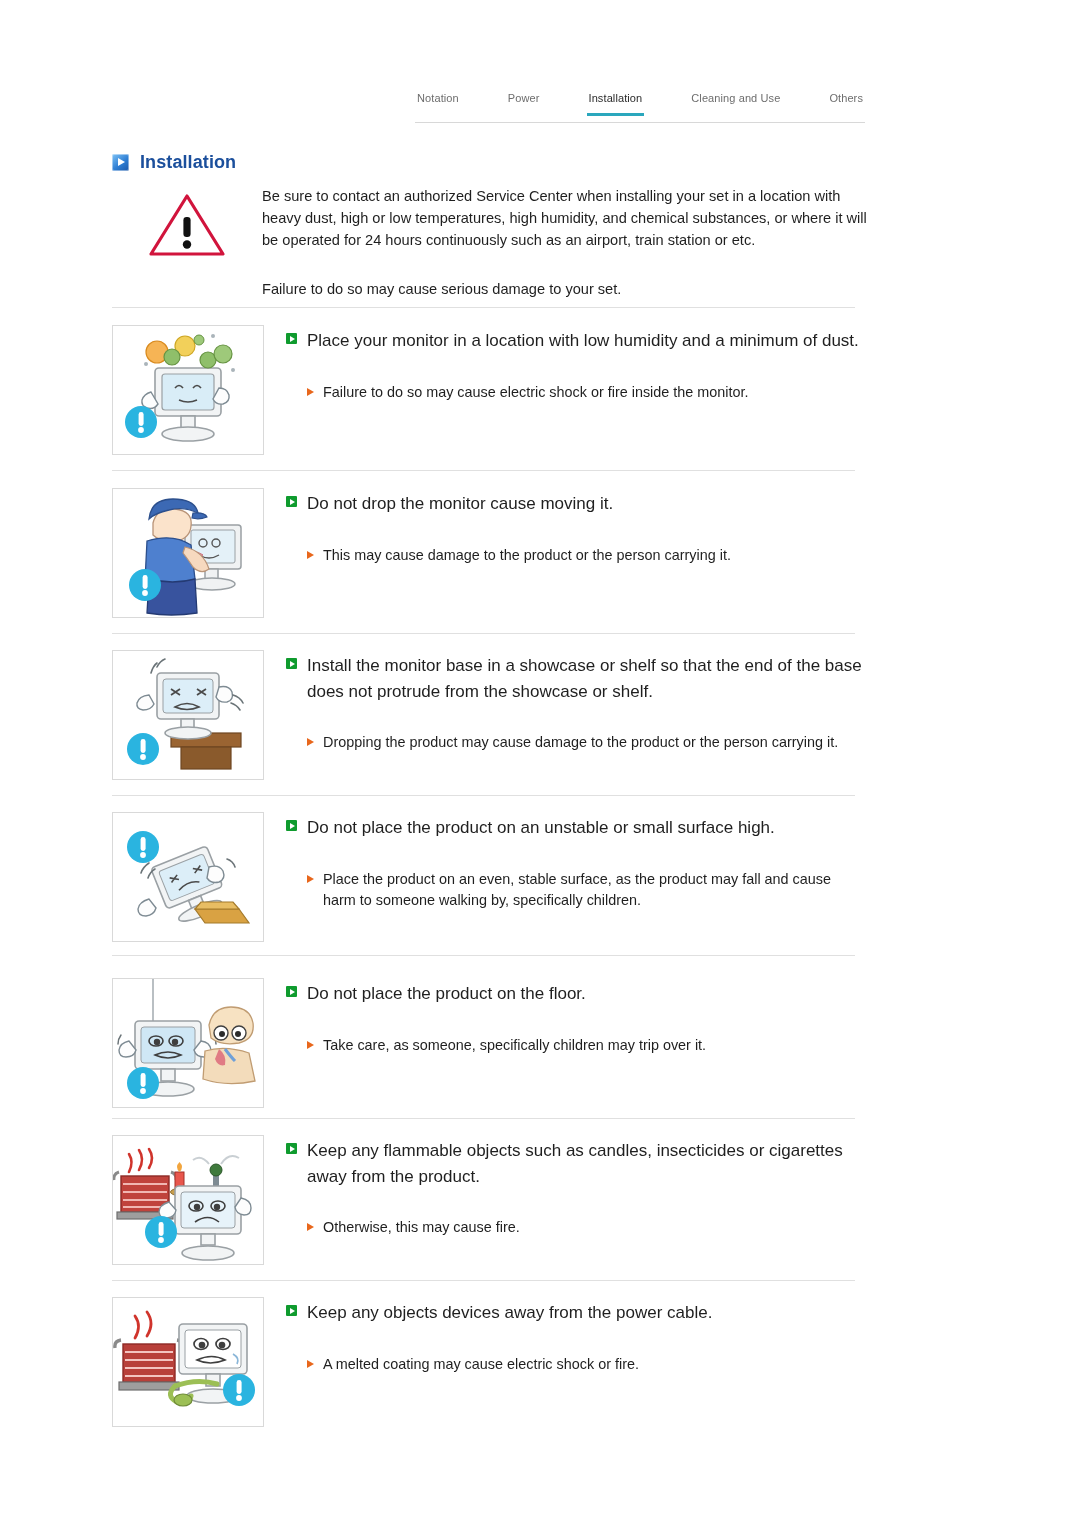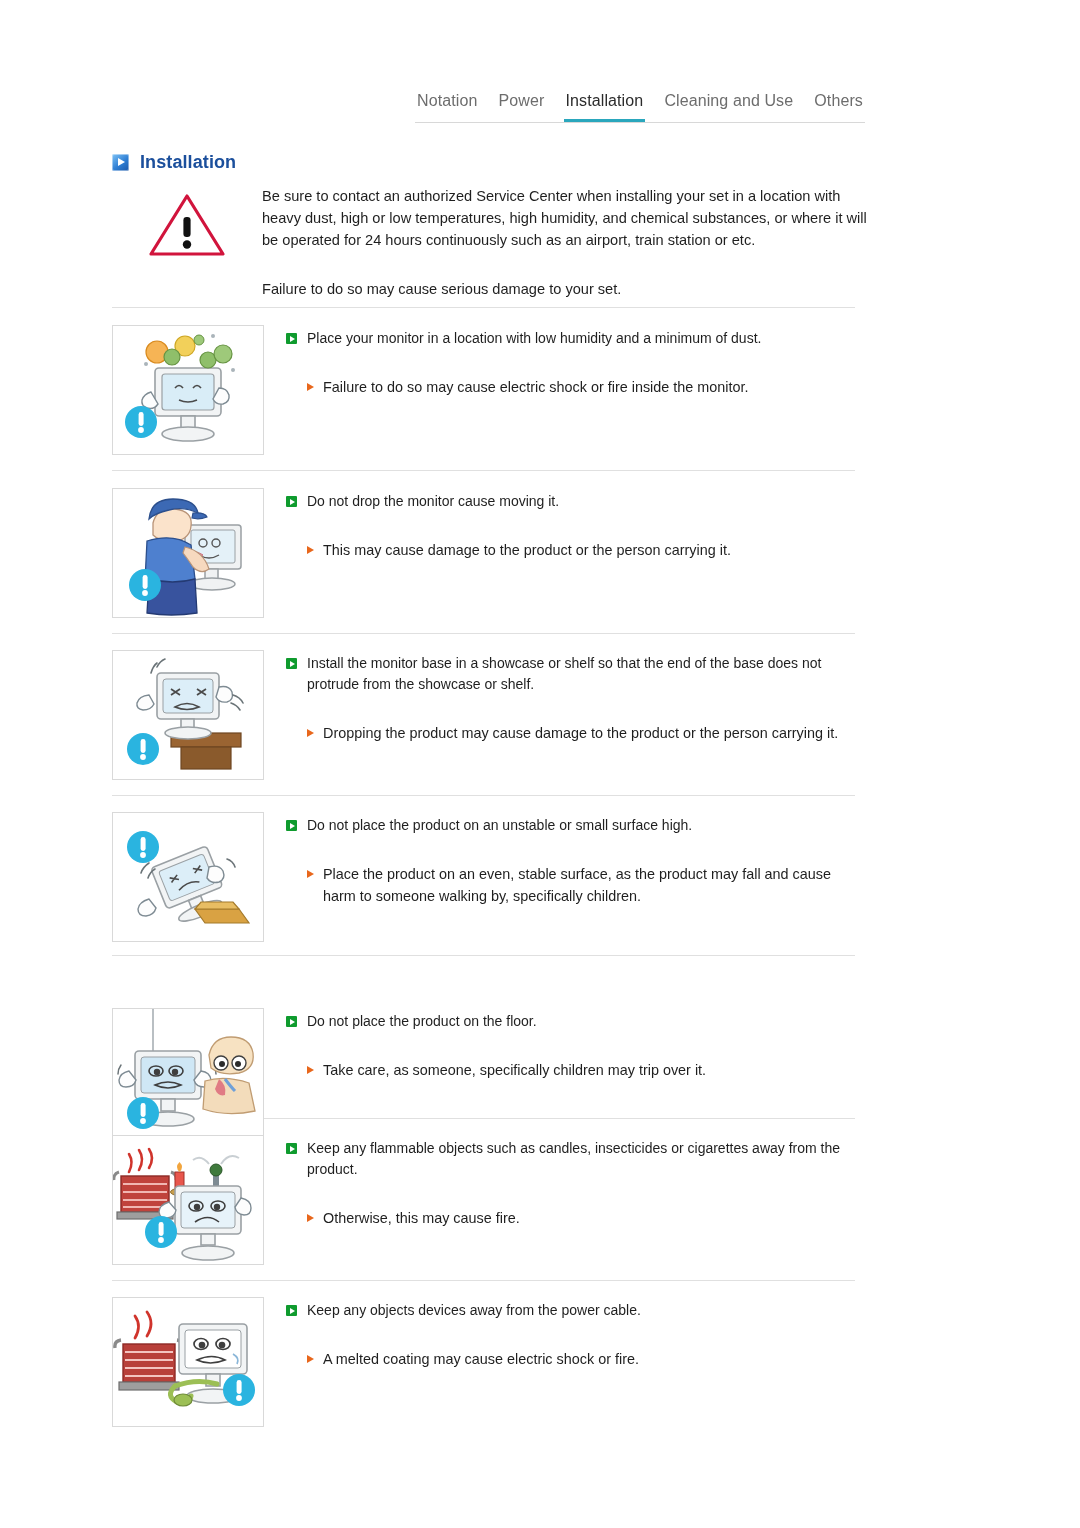--- a/index.html
+++ b/index.html
@@ -20,21 +20,21 @@
   .tabbar {
     position: absolute;
     left: 415px;
     top: 92px;
     width: 450px;
     display: flex;
     align-items: flex-end;
     justify-content: space-between;
   }
   .tab {
-    font-size: 16px;
+    font-size: 11px;
     color: #6d6d6d;
     letter-spacing: .1px;
     padding: 0 2px 9px 2px;
     white-space: nowrap;
     border-bottom: 3px solid transparent;
   }
   .tab.active {
     color: #2b2b2b;
     border-bottom-color: #2aa7bd;
   }
@@ -139,21 +139,21 @@
   .row-text {
     padding-left: 22px;
     padding-top: 3px;
     flex: 1;
   }
 
   .bullet-main {
     display: flex;
     align-items: flex-start;
     gap: 10px;
-    font-size: 14px;
+    font-size: 17px;
     line-height: 1.5;
     color: #1f1f1f;
   }
   .sq-bullet {
     flex: none;
     width: 11px;
     height: 11px;
     margin-top: 5px;
     background: #0f9b2e;
     border-radius: 1px;
@@ -406,21 +406,21 @@
       <span class="sq-bullet"></span>
       <span>Do not place the product on an unstable or small surface high.</span>
     </div>
     <div class="bullet-sub">
       <span class="tri-bullet"></span>
       <span>Place the product on an even, stable surface, as the product may fall and cause harm to someone walking by, specifically children.</span>
     </div>
   </div>
 </div>
 
-<div class="row" style="top:1008px">
+<div class="row" style="top:978px">
   <div class="thumb">
     <svg width="150" height="128" viewBox="0 0 150 128">
       <path d="M40 0 L40 44" stroke="#b9bfc3" stroke-width="2" fill="none"></path>
       <g stroke="#9aa0a4" stroke-width="1.6" fill="#f2f4f5">
         <rect x="22" y="42" width="66" height="48" rx="4"></rect>
         <rect x="48" y="90" width="14" height="12"></rect>
         <ellipse cx="55" cy="110" rx="26" ry="7"></ellipse>
       </g>
       <rect x="28" y="48" width="54" height="36" rx="3" fill="#cfe7f5" stroke="#9aa0a4" stroke-width="1"></rect>
       <g fill="none" stroke="#3f3f3f" stroke-width="1.6">

